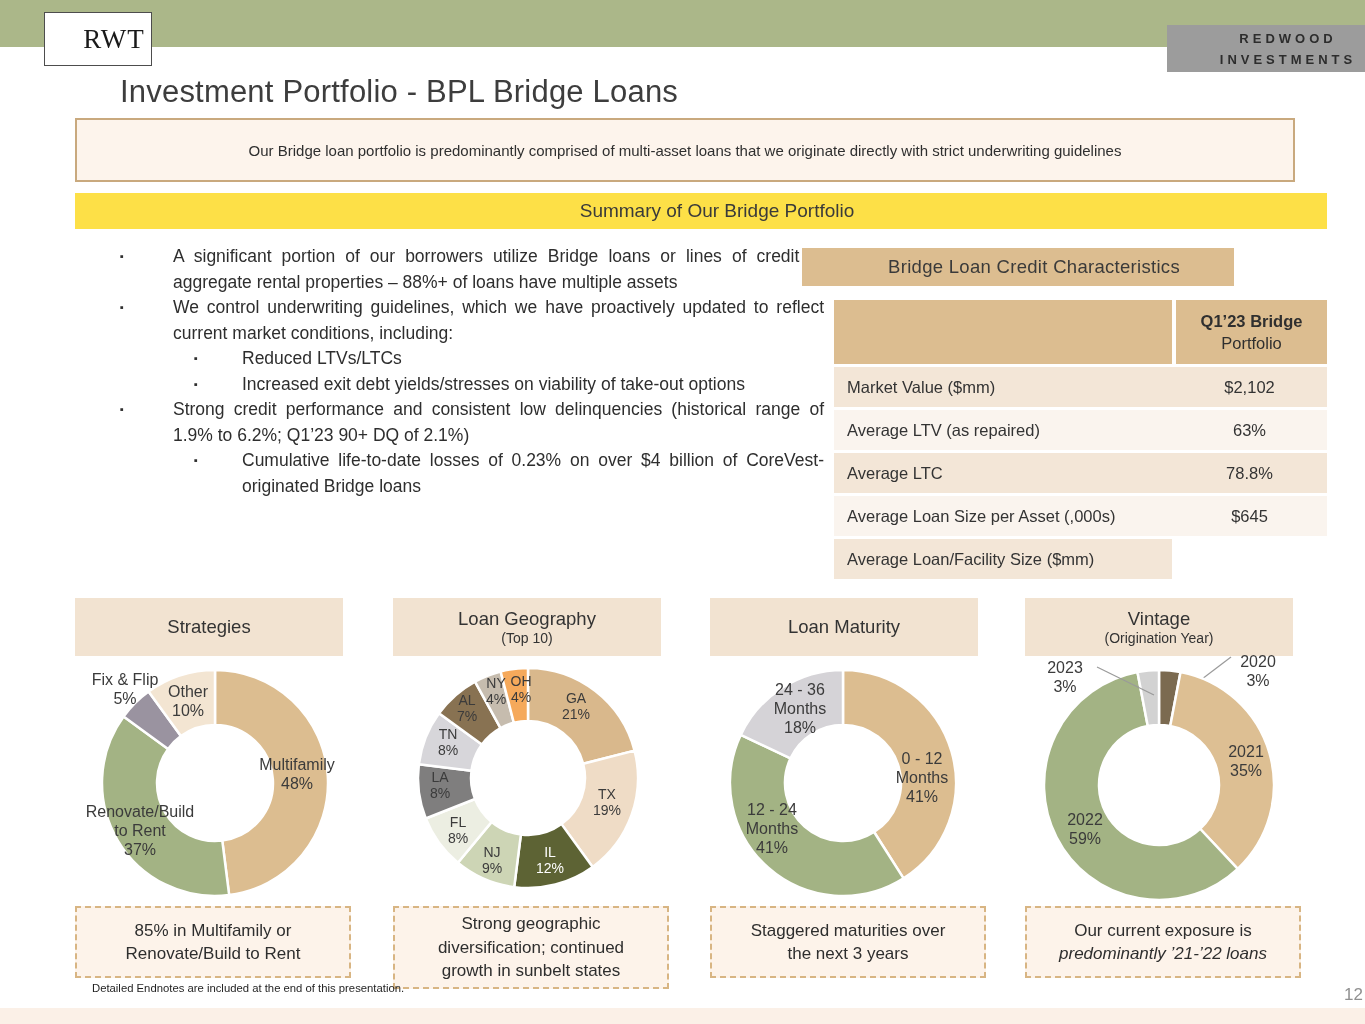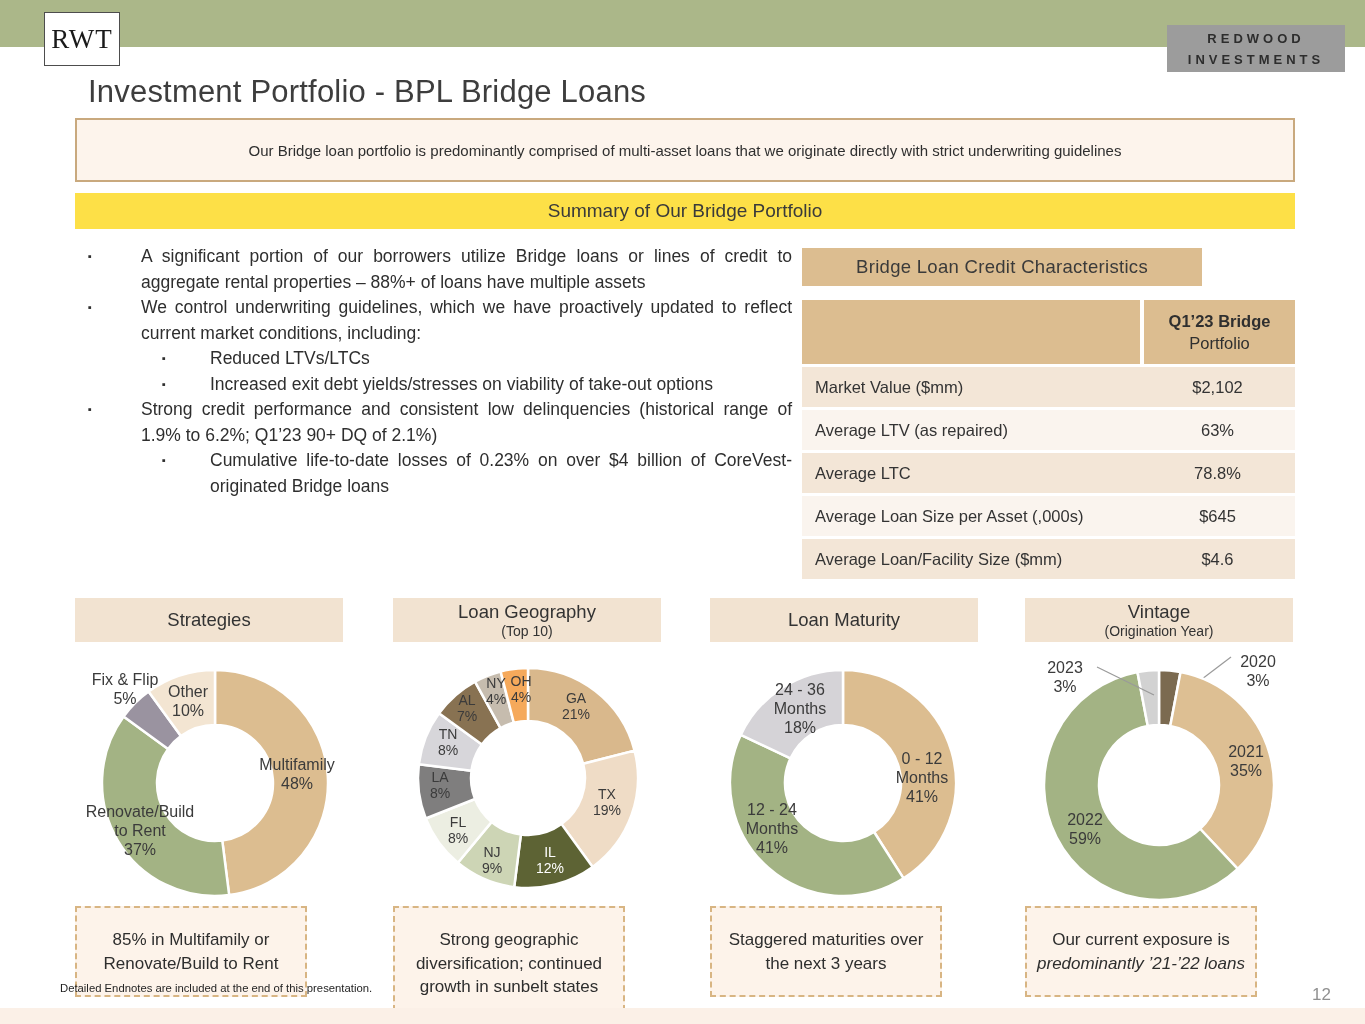--- a/index.html
+++ b/index.html
@@ -1,21 +1,21 @@
 <!DOCTYPE html>
 <html><head>
 <meta charset="utf-8">
 <style>
   html,body{margin:0;padding:0;}
   body{
     width:1365px;height:1024px;position:relative;overflow:hidden;
     background:#ffffff;color:#3c3c3c;
     font-family:"Liberation Sans",sans-serif;
   }
-  .abs{position:absolute;}
+  .abs{position:absolute;padding-left:32px;}
 
   
   .band{left:0;top:0;width:1365px;height:47px;background:#abb789;}
   .rwt-box{left:44px;top:12px;width:74px;height:52px;background:#ffffff;border:1px solid #4d4d4d;
     display:flex;align-items:center;justify-content:center;
     font-family:"Liberation Serif",serif;font-size:27px;letter-spacing:1px;color:#1a1a1a;}
   .brand-box{left:1167px;top:25px;width:178px;height:47px;background:#9c9c9c;
     display:flex;flex-direction:column;align-items:center;justify-content:center;
     font-weight:700;font-size:13px;letter-spacing:4px;color:#2d2d2d;line-height:21px;}
 
@@ -47,29 +47,29 @@
   .th-value .b{font-weight:700;}
   .trow{display:flex;gap:0;height:40px;margin-top:3px;}
   .tcell{display:flex;align-items:center;font-size:16.5px;color:#333333;}
   .tlabel{width:338px;padding-left:13px;box-sizing:border-box;}
   .tvalue{flex:1;justify-content:center;}
   .trow:nth-child(odd) .tcell{background:#f3e6d7;}
   .trow:nth-child(even) .tcell{background:#faf4ee;}
 
   
   .chart-col{position:absolute;top:598px;width:268px;}
-  .chart-header{height:44px;background:#f2e3d1;display:flex;flex-direction:column;align-items:center;justify-content:center;color:#333333;}
+  .chart-header{height:58px;background:#f2e3d1;display:flex;flex-direction:column;align-items:center;justify-content:center;color:#333333;}
   .chart-header .ct{font-size:18.5px;line-height:22px;}
   .chart-header .cs{font-size:14px;line-height:17px;}
   svg.donut{position:absolute;left:0;top:52px;font-family:"Liberation Sans",sans-serif;}
 
-  .callout{position:absolute;top:906px;width:232px;min-height:72px;box-sizing:border-box;
+  .callout{position:absolute;top:906px;width:276px;min-height:72px;box-sizing:border-box;
     background:#fdf3ea;border:2px dashed #d8b583;
     display:flex;flex-direction:column;align-items:center;justify-content:center;
-    font-size:17px;line-height:23.5px;color:#2e2e2e;text-align:center;padding:20px 8px;}
+    font-size:17px;line-height:23.5px;color:#2e2e2e;text-align:center;padding:4px 8px;}
   .callout .i{font-style:italic;}
 
   .footnote{left:60px;top:982px;font-size:11.3px;color:#1f1f1f;}
   .page-num{left:1312px;top:985px;font-size:17px;color:#909090;}
   .bottom-strip{left:0;top:1008px;width:1365px;height:16px;background:#fbf0e7;}
 </style>
 </head>
 <body>
 
 <div class="abs band"></div>
@@ -123,21 +123,20 @@
       <div class="trow">
         <div class="tcell tlabel">Average LTC</div>
         <div class="tcell tvalue">78.8%</div>
       </div>
       <div class="trow">
         <div class="tcell tlabel">Average Loan Size per Asset (,000s)</div>
         <div class="tcell tvalue">$645</div>
       </div>
       <div class="trow">
         <div class="tcell tlabel">Average Loan/Facility Size ($mm)</div>
-        <div class="tcell tvalue">$4.6</div>
       </div>
     </div>
 </div>
 
 <div class="chart-col" style="left:75px">
   <div class="chart-header">
     <div class="ct">Strategies</div>
   </div>
   <svg class="donut" width="268" height="256">
       <path d="M140.00 20.00 A113 113 0 0 1 154.16 245.11 L147.27 190.54 A58 58 0 0 0 140.00 75.00 Z" fill="#dcbd90" stroke="#ffffff" stroke-width="2.5" stroke-linejoin="round"></path>

